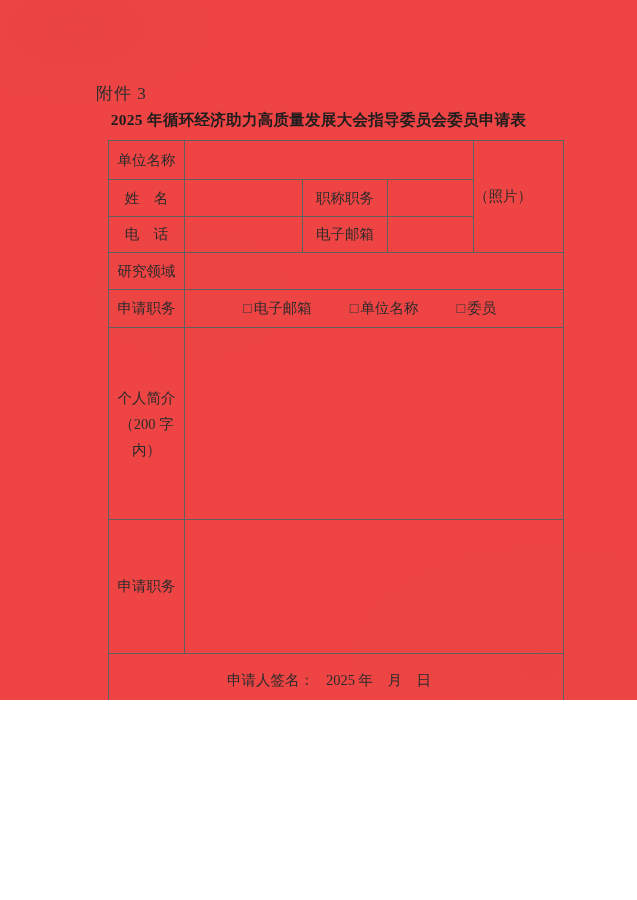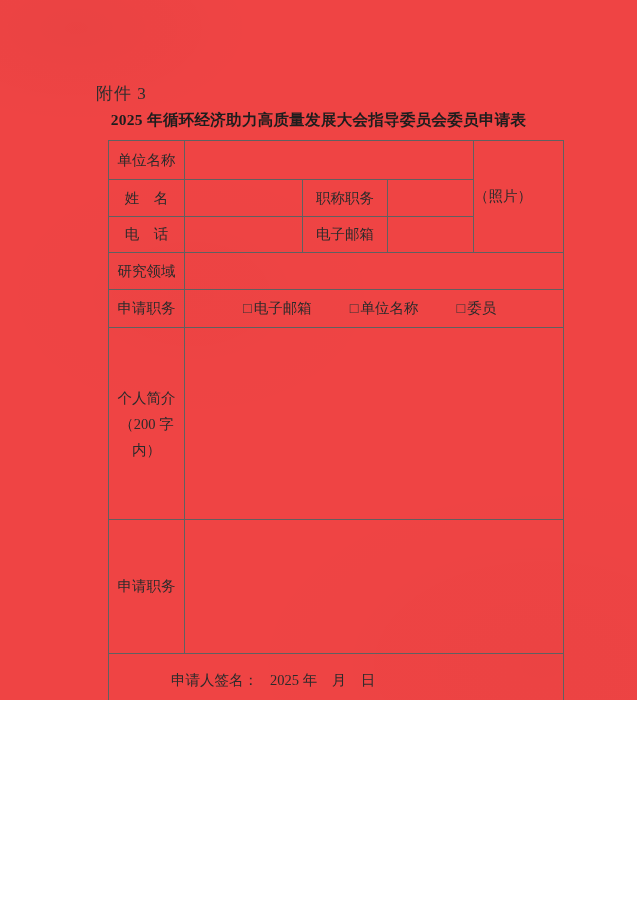--- a/index.html
+++ b/index.html
@@ -71,21 +71,21 @@
     display: flex;
     align-items: center;
     padding-left: 58px;
     gap: 38px;
   }
   .opt { display: inline-flex; align-items: center; cursor: default; }
   .cb { margin-right: 2px; font-size: 14.5px; color: #333; }
   .profile-lbl div { line-height: 26px; }
   .sigrow {
     display: flex;
-    justify-content: flex-start;
+    justify-content: center;
     align-items: center;
     height: 100%;
     padding: 0 76px 0 62px;
     gap: 12px;
   }
   .pagenum {
     position: absolute;
     left: 310px; top: 843px;
     transform: translateX(-50%);
     font-size: 13.5px;

